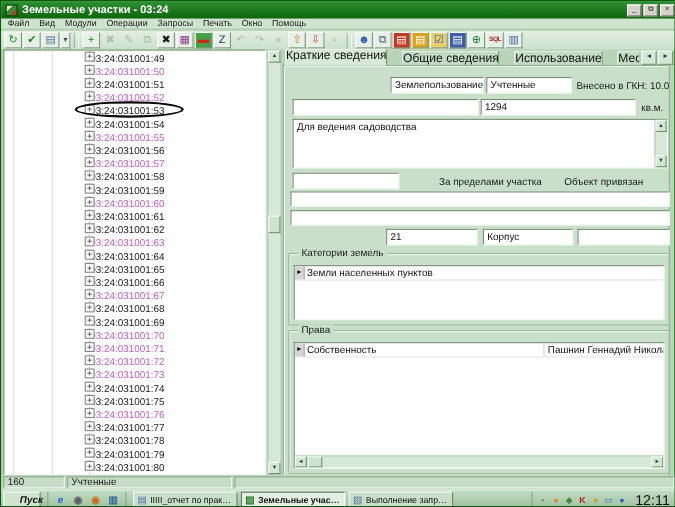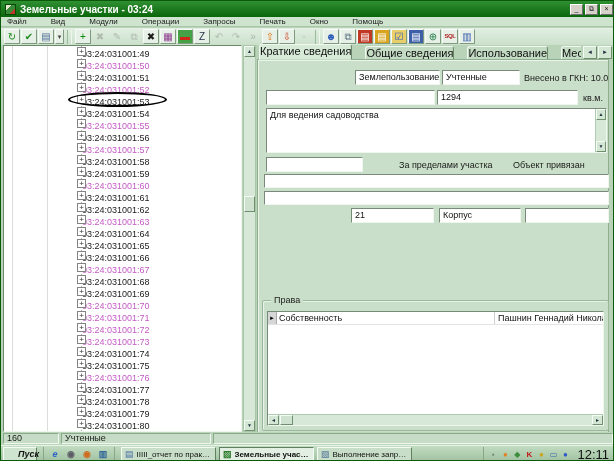--- a/index.html
+++ b/index.html
@@ -8,21 +8,21 @@
   .screen *{box-sizing:border-box;}
 
   
   .titlebar{position:absolute;left:0;top:0;width:614px;height:16px;background:linear-gradient(180deg,#2f9032,#0b660b);display:flex;align-items:center;padding:0 2px;}
   .app-icon{width:11px;height:11px;margin:0 4px 0 2px;background:linear-gradient(135deg,#e8e8d0 0 30%,#3a8a3a 30% 70%,#c03a2a 70%);border:1px solid #044a04;}
   .title-text{color:#fff;font-size:10px;font-weight:bold;white-space:nowrap;}
   .win-controls{margin-left:auto;display:flex;gap:2px;}
   .win-btn{width:13px;height:11px;background:#d6d2ca;border:1px solid;border-color:#fff #6e6e6e #6e6e6e #fff;font-size:7px;line-height:8px;text-align:center;color:#222;padding:0;}
 
   
-  .menubar{position:absolute;left:0;top:16px;width:614px;height:10px;background:#cfe4cf;border-bottom:1px solid #a9c6a9;display:flex;align-items:center;gap:24px;padding-left:6px;font-size:8px;color:#1a1a1a;}
+  .menubar{position:absolute;left:0;top:16px;width:614px;height:10px;background:#cfe4cf;border-bottom:1px solid #a9c6a9;display:flex;align-items:center;gap:9px;padding-left:6px;font-size:8px;color:#1a1a1a;}
   .menu-item{cursor:default;white-space:nowrap;}
   .toolbar{position:absolute;left:0;top:27px;width:614px;height:17px;background:linear-gradient(180deg,#e2efe2,#cbe0cb);display:flex;align-items:center;gap:1px;padding:0 3px;}
   .tb-btn{width:16px;height:15px;padding:0;background:#e6f0e6;border:1px solid;border-color:#f7fbf7 #7f9a7f #7f9a7f #f7fbf7;font-size:10px;line-height:12px;text-align:center;overflow:hidden;}
   .tb-btn.dis{background:transparent;border-color:transparent;}
   .tb-btn.nar{width:9px;font-size:7px;}
   .tb-btn.txt span{font-size:6px;font-weight:bold;letter-spacing:-0.5px;}
   .tb-btn span{display:block;line-height:13px;}
   .tb-sep{width:5px;height:14px;border-left:1px solid #9ab89a;border-right:1px solid #eef6ee;margin:0 2px;}
 
   
@@ -263,20 +263,26 @@
     <div class="lbl" style="left:141px;top:100px">За пределами участка</div>
     <div class="lbl" style="left:255px;top:100px">Объект привязан</div>
 
     <div class="fld" style="left:6px;top:114px;width:345px;height:14px"></div>
     <div class="fld" style="left:6px;top:131px;width:345px;height:14px"></div>
 
     <div class="fld" style="left:93px;top:148px;width:83px">21</div>
     <div class="fld" style="left:181px;top:148px;width:82px">Корпус</div>
     <div class="fld" style="left:267px;top:148px;width:84px"></div>
 
+    <div class="groupbox" style="left:4px;top:170px;width:347px;height:66px">
+      <span class="group-title">Категории земель</span>
+      <div class="glist" id="categories-list" style="top:10px;height:50px">
+          <div class="grow"><span class="gmark">►</span><span>Земли населенных пунктов</span></div>
+        </div>
+    </div>
 
     <div class="groupbox" style="left:4px;top:240px;width:347px;height:131px">
       <span class="group-title">Права</span>
       <div class="glist" id="rights-list" style="top:10px;height:115px">
           <div class="grow"><span class="gmark">►</span><span>Собственность</span><span class="holder">Пашнин Геннадий Николае</span></div>
         <div class="hscroll">
           <button class="sb-btn" style="left:0">◄</button>
           <div class="sb-thumb" style="left:12px;top:0;height:10px;width:13px"></div>
           <button class="sb-btn" style="right:0;left:auto">►</button>
         </div>

